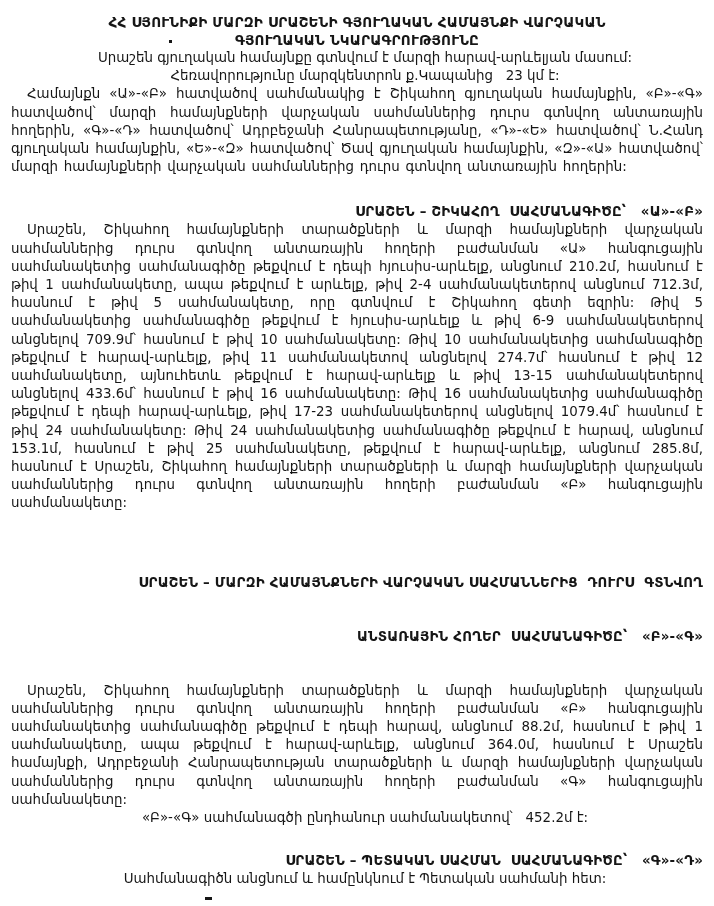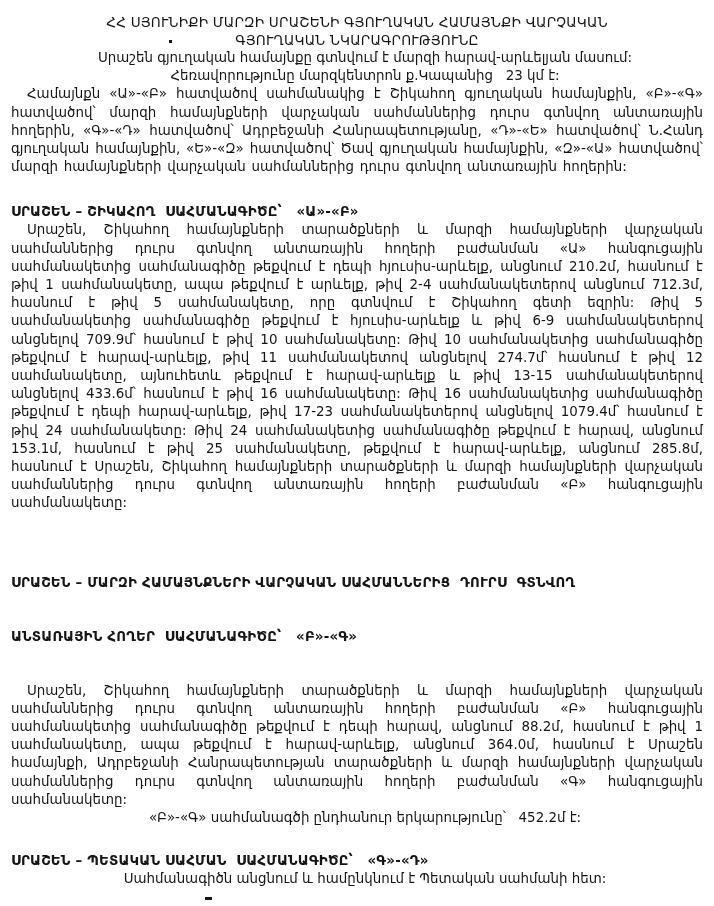--- a/index.html
+++ b/index.html
@@ -20,28 +20,28 @@
     top: 0;
     left: 0;
     width: 714px;
     padding: 13px 11px 0 11px;
     box-sizing: border-box;
     font-size: 13.4px;
     line-height: 18.2px;
   }
   .title {
     text-align: center;
-    font-weight: normal;
+    font-weight: bold;
     font-size: 13.6px;
     line-height: 18px;
     margin: 0;
     letter-spacing: 0.2px;
   }
   .heading {
-    text-align: left;
+    text-align: right;
     font-weight: bold;
     font-size: 13.4px;
     line-height: 18px;
     margin: 0;
     white-space: pre-wrap;
     letter-spacing: 0.2px;
   }
   .h-ab  { margin-top: 27px; }
   .h-bg  { margin-top: 25px; }
   .h-gd  { margin-top: 25px; }
@@ -83,21 +83,21 @@
   <p class="body">Համայնքն «Ա»-«Բ» հատվածով սահմանակից է Շիկահող գյուղական համայնքին, «Բ»-«Գ» հատվածով՝ մարզի համայնքների վարչական սահմաններից դուրս գտնվող անտառային հողերին, «Գ»-«Դ» հատվածով՝ Ադրբեջանի Հանրապետությանը, «Դ»-«Ե» հատվածով՝ Ն.Հանդ գյուղական համայնքին, «Ե»-«Զ» հատվածով՝ Ծավ գյուղական համայնքին, «Զ»-«Ա» հատվածով՝ մարզի համայնքների վարչական սահմաններից դուրս գտնվող անտառային հողերին:</p>
 
   <div class="heading h-ab">ՍՐԱՇԵՆ – ՇԻԿԱՀՈՂ  ՍԱՀՄԱՆԱԳԻԾԸ՝   «Ա»-«Բ»</div>
   <p class="body para-ab">Սրաշեն, Շիկահող համայնքների տարածքների և մարզի համայնքների վարչական սահմաններից դուրս գտնվող անտառային հողերի բաժանման «Ա» հանգուցային սահմանակետից սահմանագիծը թեքվում է դեպի հյուսիս-արևելք, անցնում 210.2մ, հասնում է թիվ 1 սահմանակետը, ապա թեքվում է արևելք, թիվ 2-4 սահմանակետերով անցնում 712.3մ, հասնում է թիվ 5 սահմանակետը, որը գտնվում է Շիկահող գետի եզրին: Թիվ 5 սահմանակետից սահմանագիծը թեքվում է հյուսիս-արևելք և թիվ 6-9 սահմանակետերով անցնելով 709.9մ՝ հասնում է թիվ 10 սահմանակետը: Թիվ 10 սահմանակետից սահմանագիծը թեքվում է հարավ-արևելք, թիվ 11 սահմանակետով անցնելով 274.7մ՝ հասնում է թիվ 12 սահմանակետը, այնուհետև թեքվում է հարավ-արևելք և թիվ 13-15 սահմանակետերով անցնելով 433.6մ՝ հասնում է թիվ 16 սահմանակետը: Թիվ 16 սահմանակետից սահմանագիծը թեքվում է դեպի հարավ-արևելք, թիվ 17-23 սահմանակետերով անցնելով 1079.4մ՝ հասնում է թիվ 24 սահմանակետը: Թիվ 24 սահմանակետից սահմանագիծը թեքվում է հարավ, անցնում 153.1մ, հասնում է թիվ 25 սահմանակետը, թեքվում է հարավ-արևելք, անցնում 285.8մ, հասնում է Սրաշեն, Շիկահող համայնքների տարածքների և մարզի համայնքների վարչական սահմաններից  դուրս գտնվող անտառային հողերի բաժանման «Բ» հանգուցային սահմանակետը:</p>
 
   <div class="heading h-bg">
     <div>ՍՐԱՇԵՆ – ՄԱՐԶԻ ՀԱՄԱՅՆՔՆԵՐԻ ՎԱՐՉԱԿԱՆ ՍԱՀՄԱՆՆԵՐԻՑ  ԴՈՒՐՍ  ԳՏՆՎՈՂ</div>
     <div>ԱՆՏԱՌԱՅԻՆ ՀՈՂԵՐ  ՍԱՀՄԱՆԱԳԻԾԸ՝   «Բ»-«Գ»</div>
   </div>
   <p class="body para-bg">Սրաշեն, Շիկահող համայնքների տարածքների և մարզի համայնքների վարչական սահմաններից դուրս գտնվող անտառային հողերի բաժանման «Բ» հանգուցային սահմանակետից սահմանագիծը թեքվում է դեպի հարավ, անցնում 88.2մ, հասնում է թիվ 1 սահմանակետը, ապա թեքվում է հարավ-արևելք, անցնում 364.0մ, հասնում է Սրաշեն համայնքի, Ադրբեջանի Հանրապետության տարածքների և մարզի համայնքների վարչական սահմաններից  դուրս գտնվող անտառային հողերի բաժանման «Գ» հանգուցային սահմանակետը:</p>
-  <p class="line">«Բ»-«Գ» սահմանագծի ընդհանուր երկարությունը՝   452.2մ է:</p>
+  <p class="line">«Բ»-«Գ» սահմանագծի ընդհանուր սահմանակետով՝   452.2մ է:</p>
 
   <div class="heading h-gd">ՍՐԱՇԵՆ – ՊԵՏԱԿԱՆ ՍԱՀՄԱՆ  ՍԱՀՄԱՆԱԳԻԾԸ՝   «Գ»-«Դ»</div>
   <p class="line note-gd">Սահմանագիծն անցնում և համընկնում է Պետական սահմանի հետ:</p>
 
 </div>
 
 <div class="artifact dot-under-title"></div>
 <div class="artifact dash-bottom"></div>
 
 </body></html>

